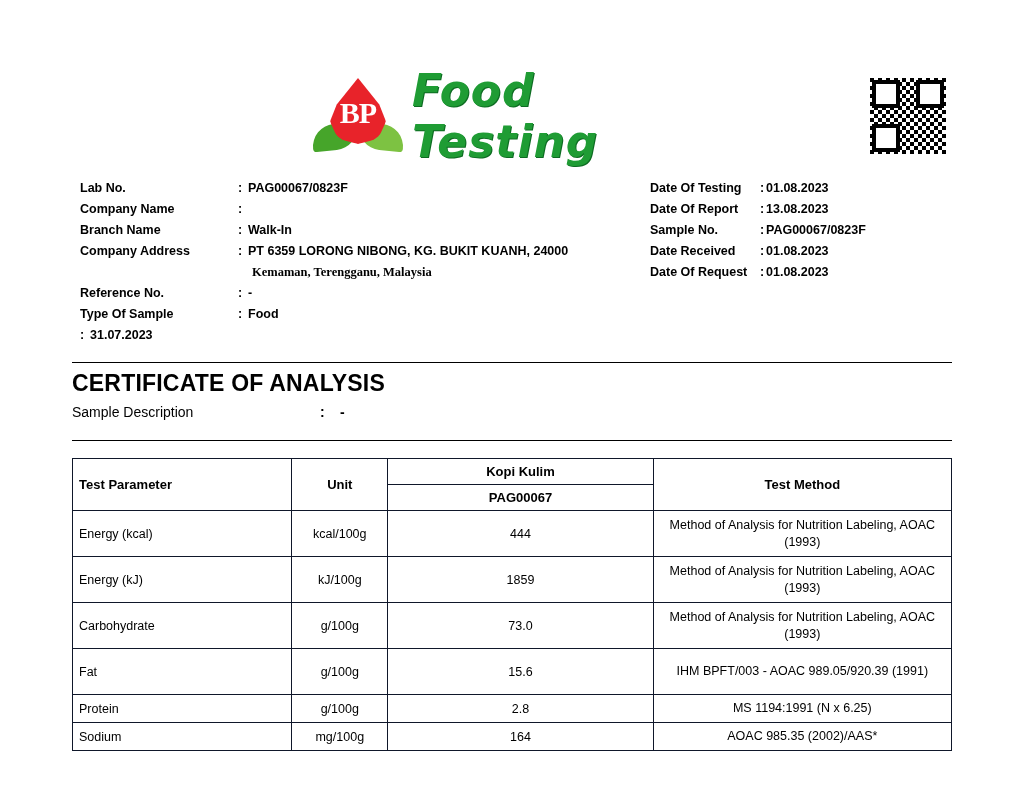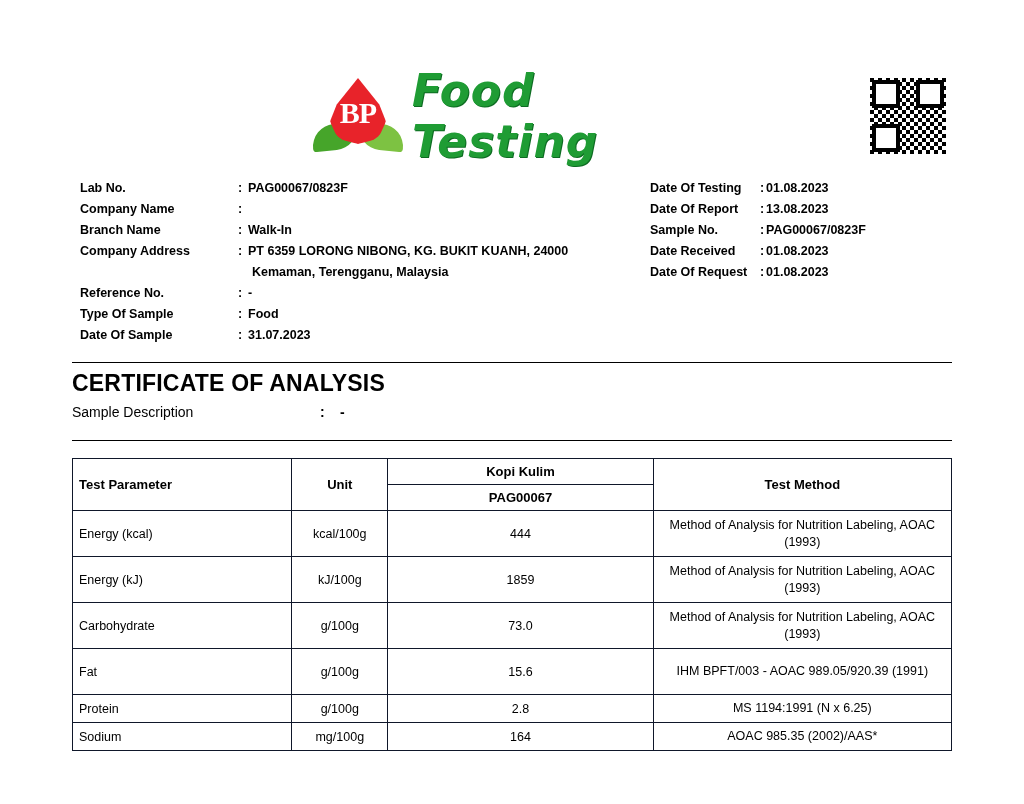--- a/index.html
+++ b/index.html
@@ -137,21 +137,21 @@
   .meta-left { width: 570px; }
   .meta-right { width: 298px; }
   .meta-row {
     display: flex;
     line-height: 21px;
     white-space: nowrap;
   }
   .meta-label { width: 158px; }
   .meta-colon { width: 10px; }
   .meta-value { flex: 1; font-weight: bold; }
-  .meta-value.cont { padding-left: 4px; }
+  .meta-value.cont { padding-left: 4px; font-family: Liberation Serif, serif; }
   .meta-row.indent .meta-label,
   .meta-row.indent .meta-colon { visibility: hidden; }
   .meta-right .meta-label { width: 110px; }
   .meta-right .meta-colon { width: 6px; }
 
   
   .rule {
     position: absolute;
     left: 72px;
     width: 880px;
@@ -277,21 +277,20 @@
           <div class="meta-value">-</div>
         </div>
 
         <div class="meta-row">
           <div class="meta-label">Type Of Sample</div>
           <div class="meta-colon">:</div>
           <div class="meta-value">Food</div>
         </div>
 
         <div class="meta-row">
-          <div class="meta-label">Date Of Sample</div>
           <div class="meta-colon">:</div>
           <div class="meta-value">31.07.2023</div>
         </div>
 
       </div>
 
       <div class="meta-right">
 
         <div class="meta-row">
           <div class="meta-label">Date Of Testing</div>

